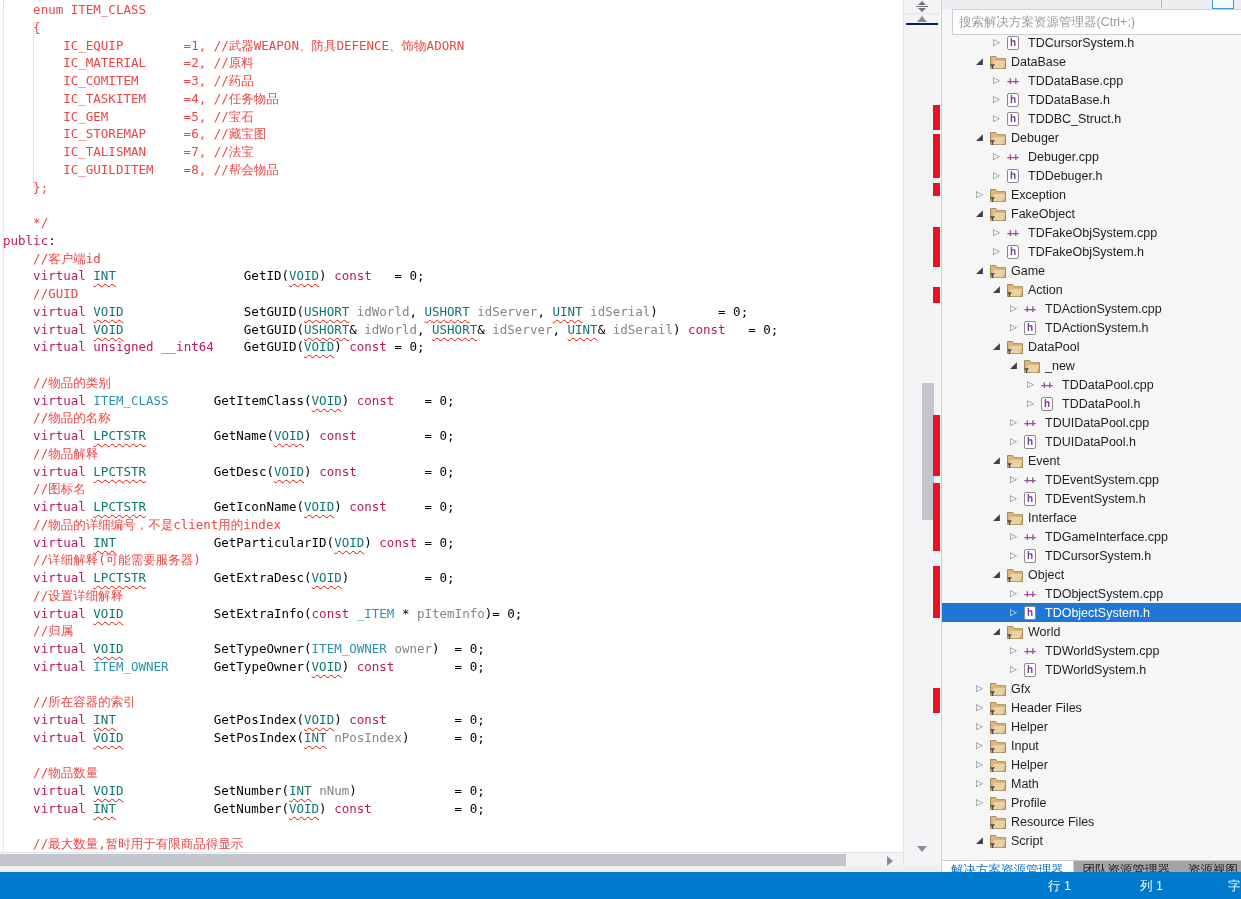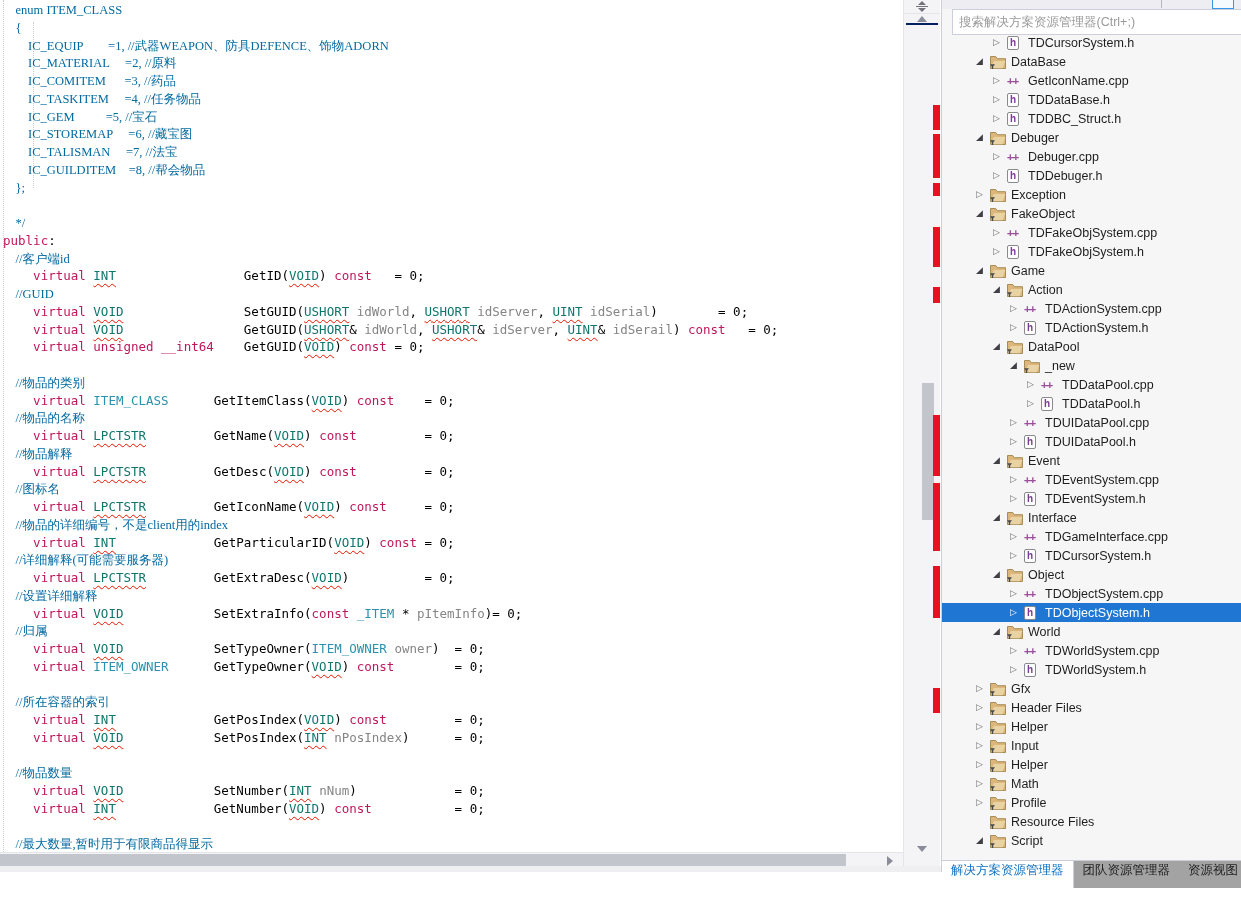--- a/index.html
+++ b/index.html
@@ -6,21 +6,21 @@
   html,body { width:1241px; height:899px; overflow:hidden; background:#fff;
     font-family:"Liberation Sans","DejaVu Sans",sans-serif; }
   #stage { position:relative; width:1241px; height:899px; overflow:hidden; }
 
   
   #editor { position:absolute; left:0; top:0; width:903px; height:852px; background:#fff; overflow:hidden; }
   .iguide { position:absolute; width:0; border-left:1px dotted #cdcdcd; }
   #code { position:absolute; left:3px; top:1px; font-family:"DejaVu Sans Mono","Liberation Mono",monospace;
           font-size:12.5px; line-height:17.75px; white-space:pre; color:#000; }
   .cl { height:17.75px; }
-  .cm { color:#0369a1;font-family:Liberation Serif, serif; }
+  .cm { color:#ef4444; }
   .kw { color:#be185d; }
   .ty { color:#2b91af; }
   .id { color:#858585; }
   .pl { color:#000000; }
   .sq { color:#0f766e; text-decoration:underline wavy #e51400 1px; text-underline-offset:3px; }
 
   
   #vscroll { position:absolute; left:903px; top:0; width:37px; height:866px; background:#f4f4f7;
              border-left:1px solid #e4e4e9; }
   #splitgrip { position:absolute; left:0; top:0; width:36px; height:14px; background:#f4f4f7;
@@ -143,21 +143,21 @@
             </svg>
           </span>
           <span class="tlabel">DataBase</span>
         </div>
         <div class="trow">
           <span style="width: 51px; flex: 0 0 auto;"></span>
           <span class="arrow">▷</span>
           <span class="ticon">
             <span class="cico">++</span>
           </span>
-          <span class="tlabel">GetIconName.cpp</span>
+          <span class="tlabel">TDDataBase.cpp</span>
         </div>
         <div class="trow">
           <span style="width: 51px; flex: 0 0 auto;"></span>
           <span class="arrow">▷</span>
           <span class="ticon">
             <span class="hico">h</span>
           </span>
           <span class="tlabel">TDDataBase.h</span>
         </div>
         <div class="trow">
@@ -553,14 +553,19 @@
           <span class="tlabel">Script</span>
         </div>
       </div>
     <div id="panel-tabs">
         <div class="ptab active">解决方案资源管理器</div>
         <div class="ptab">团队资源管理器</div>
         <div class="ptab">资源视图</div>
       </div>
   </div>
 
+  <div id="statusbar">
+    <span class="stitem" id="st-line">行 1</span>
+    <span class="stitem" id="st-col">列 1</span>
+    <span class="stitem" id="st-char">字</span>
+  </div>
 
 </div>
 
 </body></html>

